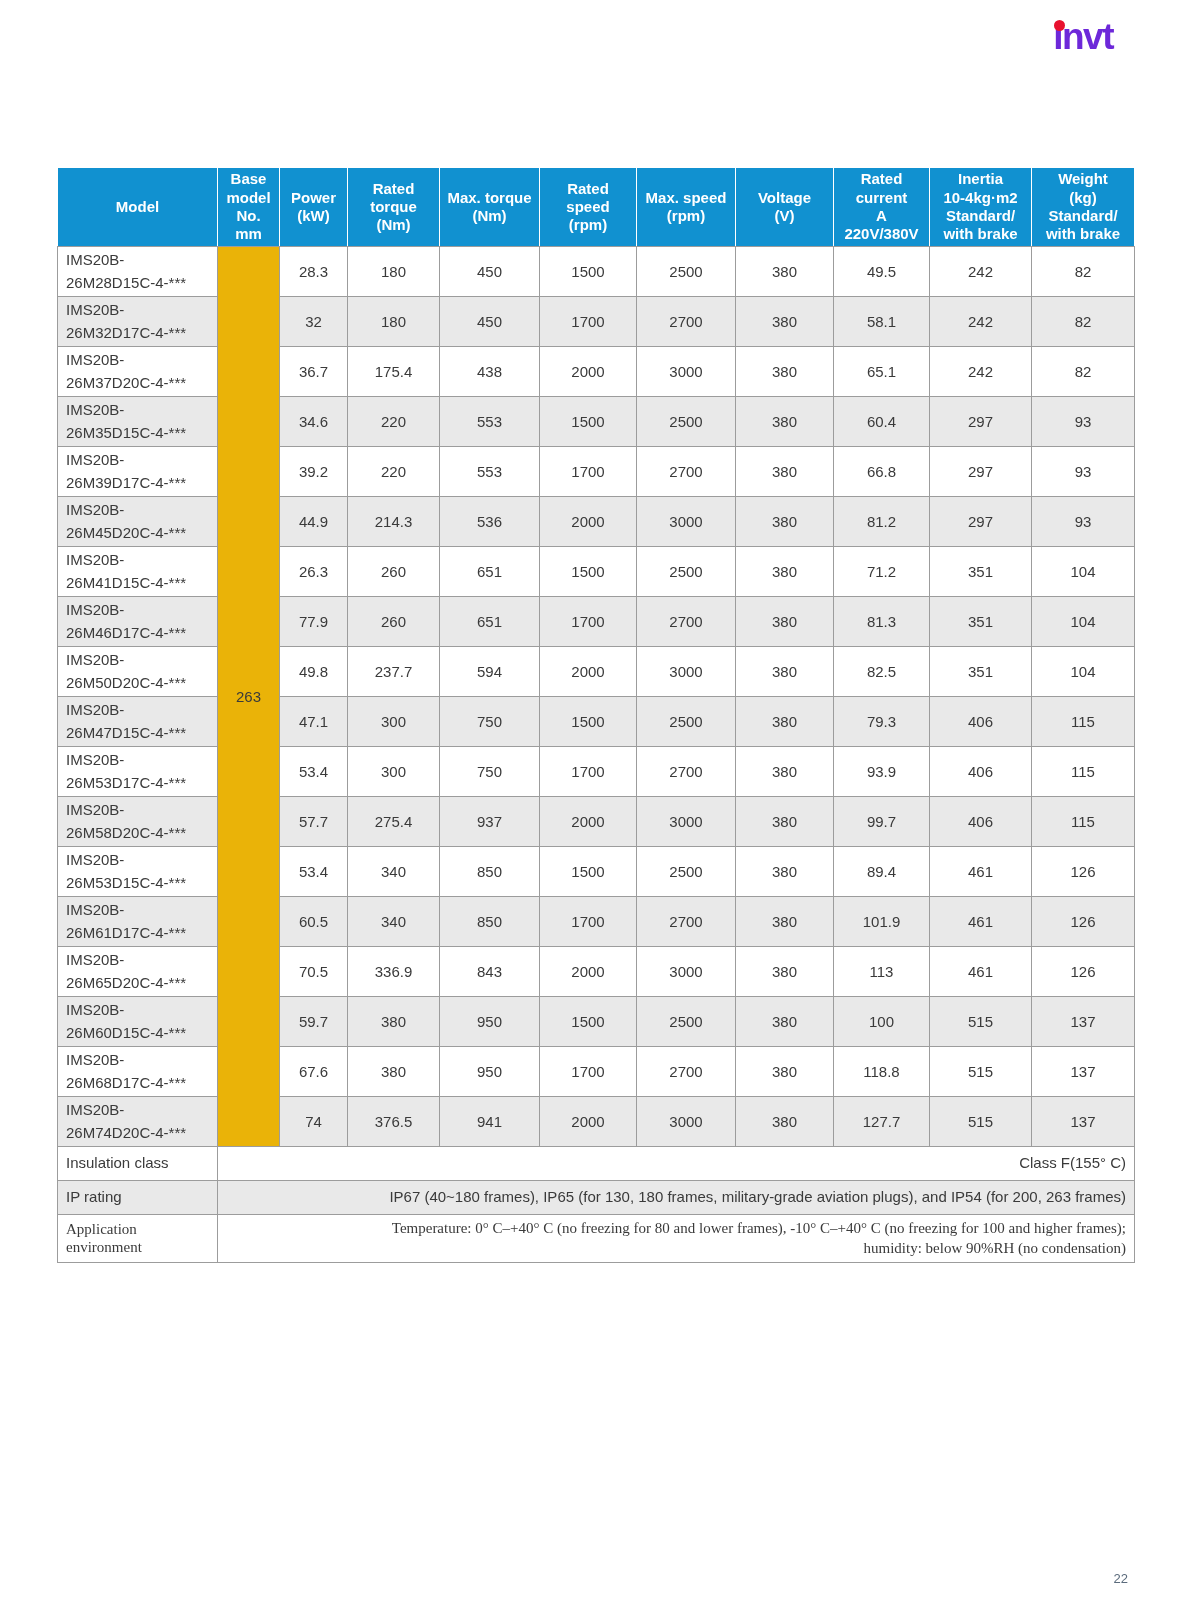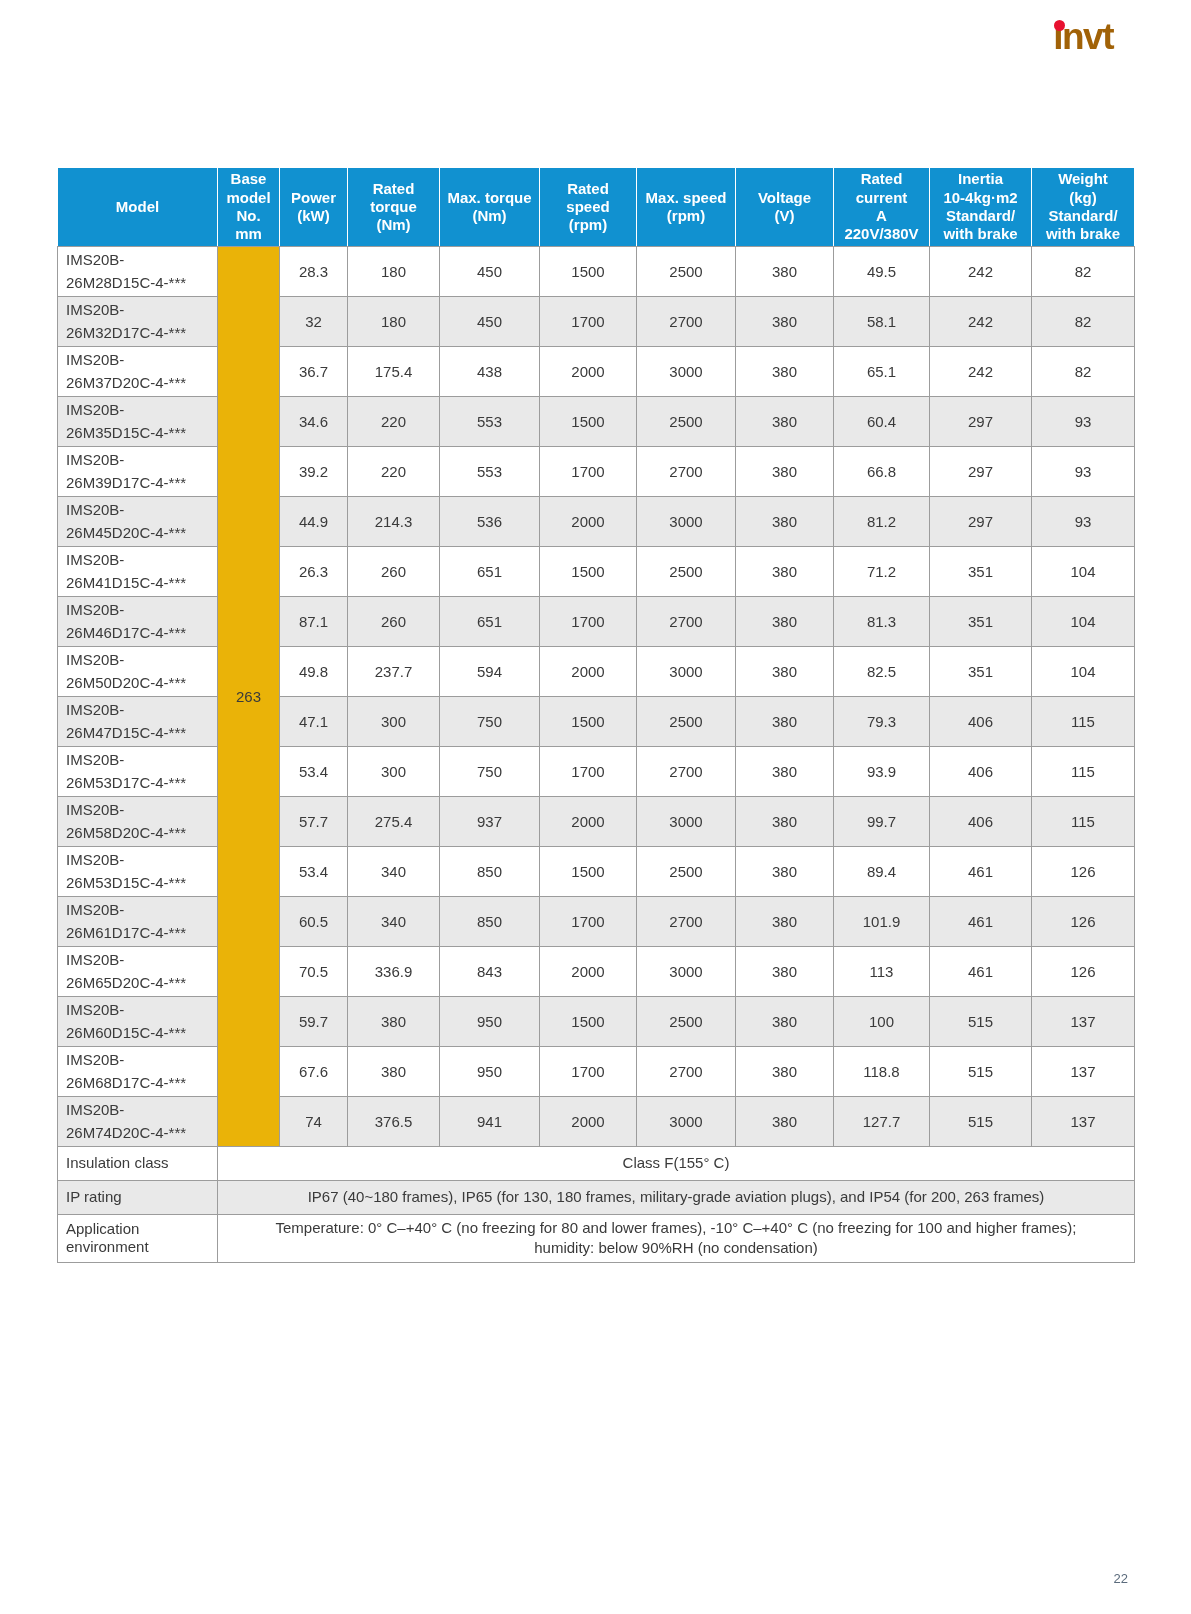--- a/index.html
+++ b/index.html
@@ -19,21 +19,21 @@
     top: 18px;
     right: 78px;
     line-height: 1;
   }
   .logo-text {
     position: relative;
     display: inline-block;
     font-size: 37px;
     font-weight: bold;
     letter-spacing: -1.5px;
-    color: #a16207;
+    color: #6d28d9;
   }
   .logo-dot {
     position: absolute;
     left: 1px;
     top: 2px;
     width: 11px;
     height: 11px;
     border-radius: 50%;
     background: #e8112f;
   }
@@ -73,28 +73,28 @@
   tbody tr:nth-child(even) { background: #e9e9e9; }
   td.model-cell {
     text-align: left;
     padding-left: 8px;
     white-space: pre-line;
     line-height: 1.5;
     margin-top: 40px;
   }
   td.base-cell { background: #eab308; }
   tr.footer-row-sm { height: 34px; }
-  tr.footer-row-lg { height: 46px; }
+  tr.footer-row-lg { height: 46px; font-family: Liberation Serif, serif; }
   td.footer-label {
     text-align: left;
     padding-left: 8px;
     line-height: 1.25;
   }
   td.footer-value {
-    text-align: center;
+    text-align: right;
     padding: 3px 8px;
     line-height: 1.35;
     white-space: pre-line;
   }
 
   
   .page-number {
     position: absolute;
     top: 1571px;
     right: 63px;
@@ -250,21 +250,21 @@
     <td>1500</td>
     <td>2500</td>
     <td>380</td>
     <td>71.2</td>
     <td>351</td>
     <td>104</td>
   </tr>
         <tr class="data-row">
     <td class="model-cell">IMS20B-
 26M46D17C-4-***</td>
-    <td>87.1</td>
+    <td>77.9</td>
     <td>260</td>
     <td>651</td>
     <td>1700</td>
     <td>2700</td>
     <td>380</td>
     <td>81.3</td>
     <td>351</td>
     <td>104</td>
   </tr>
         <tr class="data-row">

